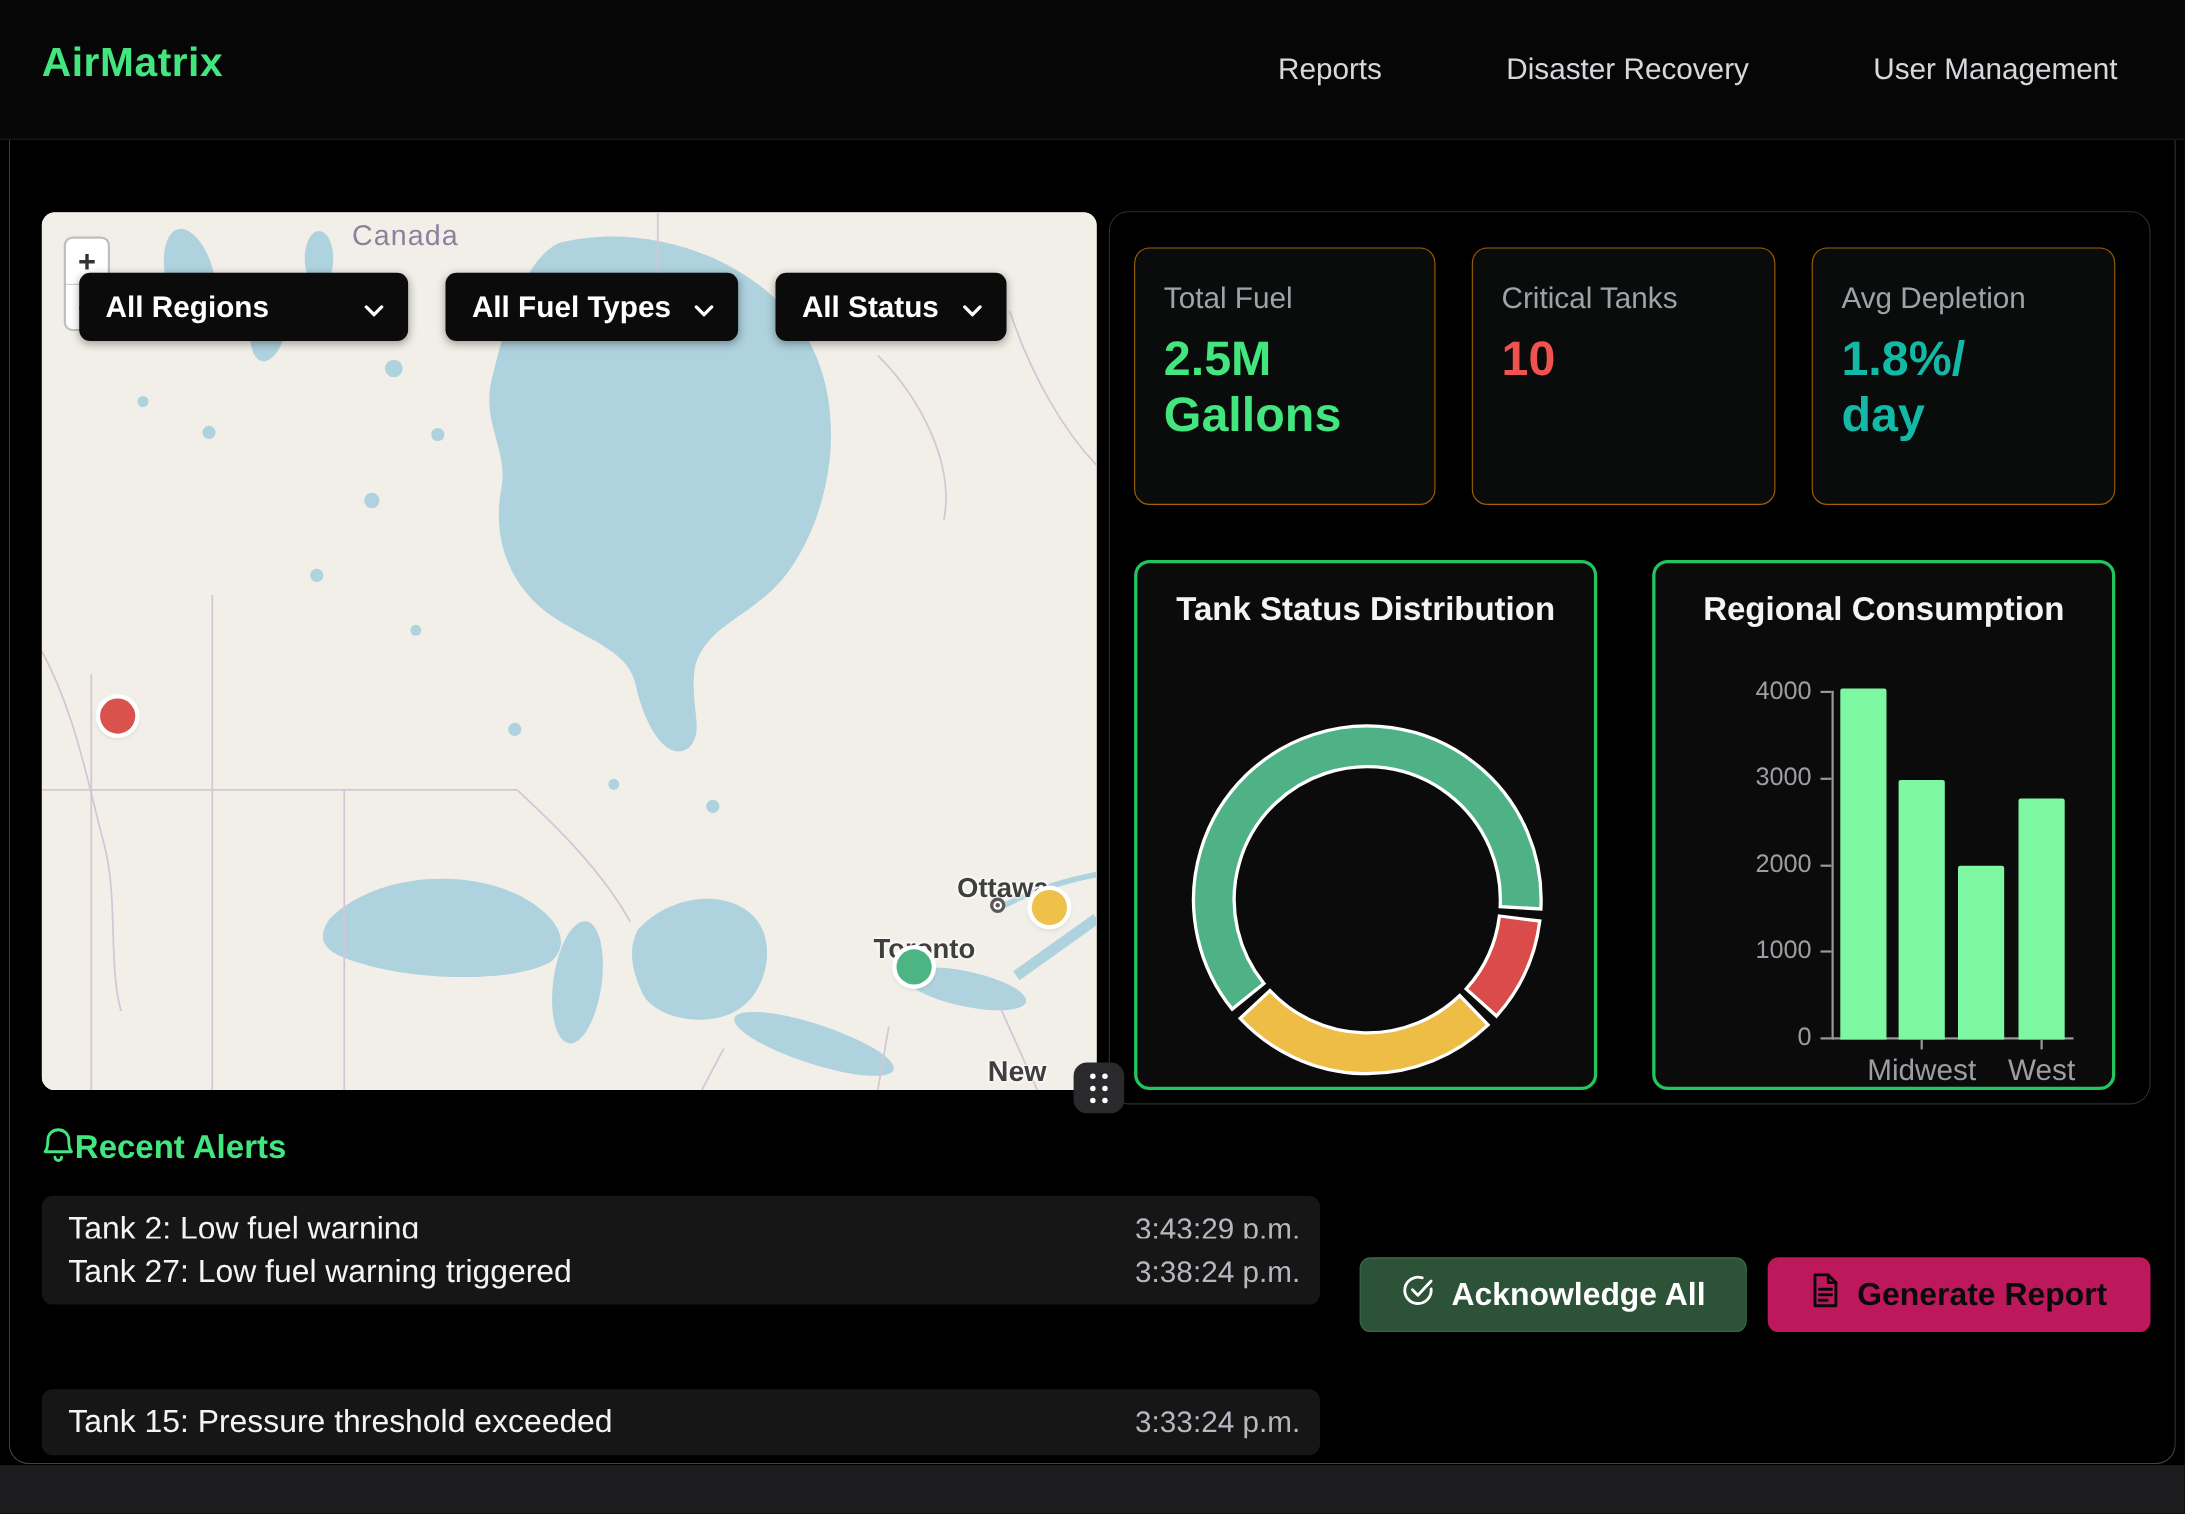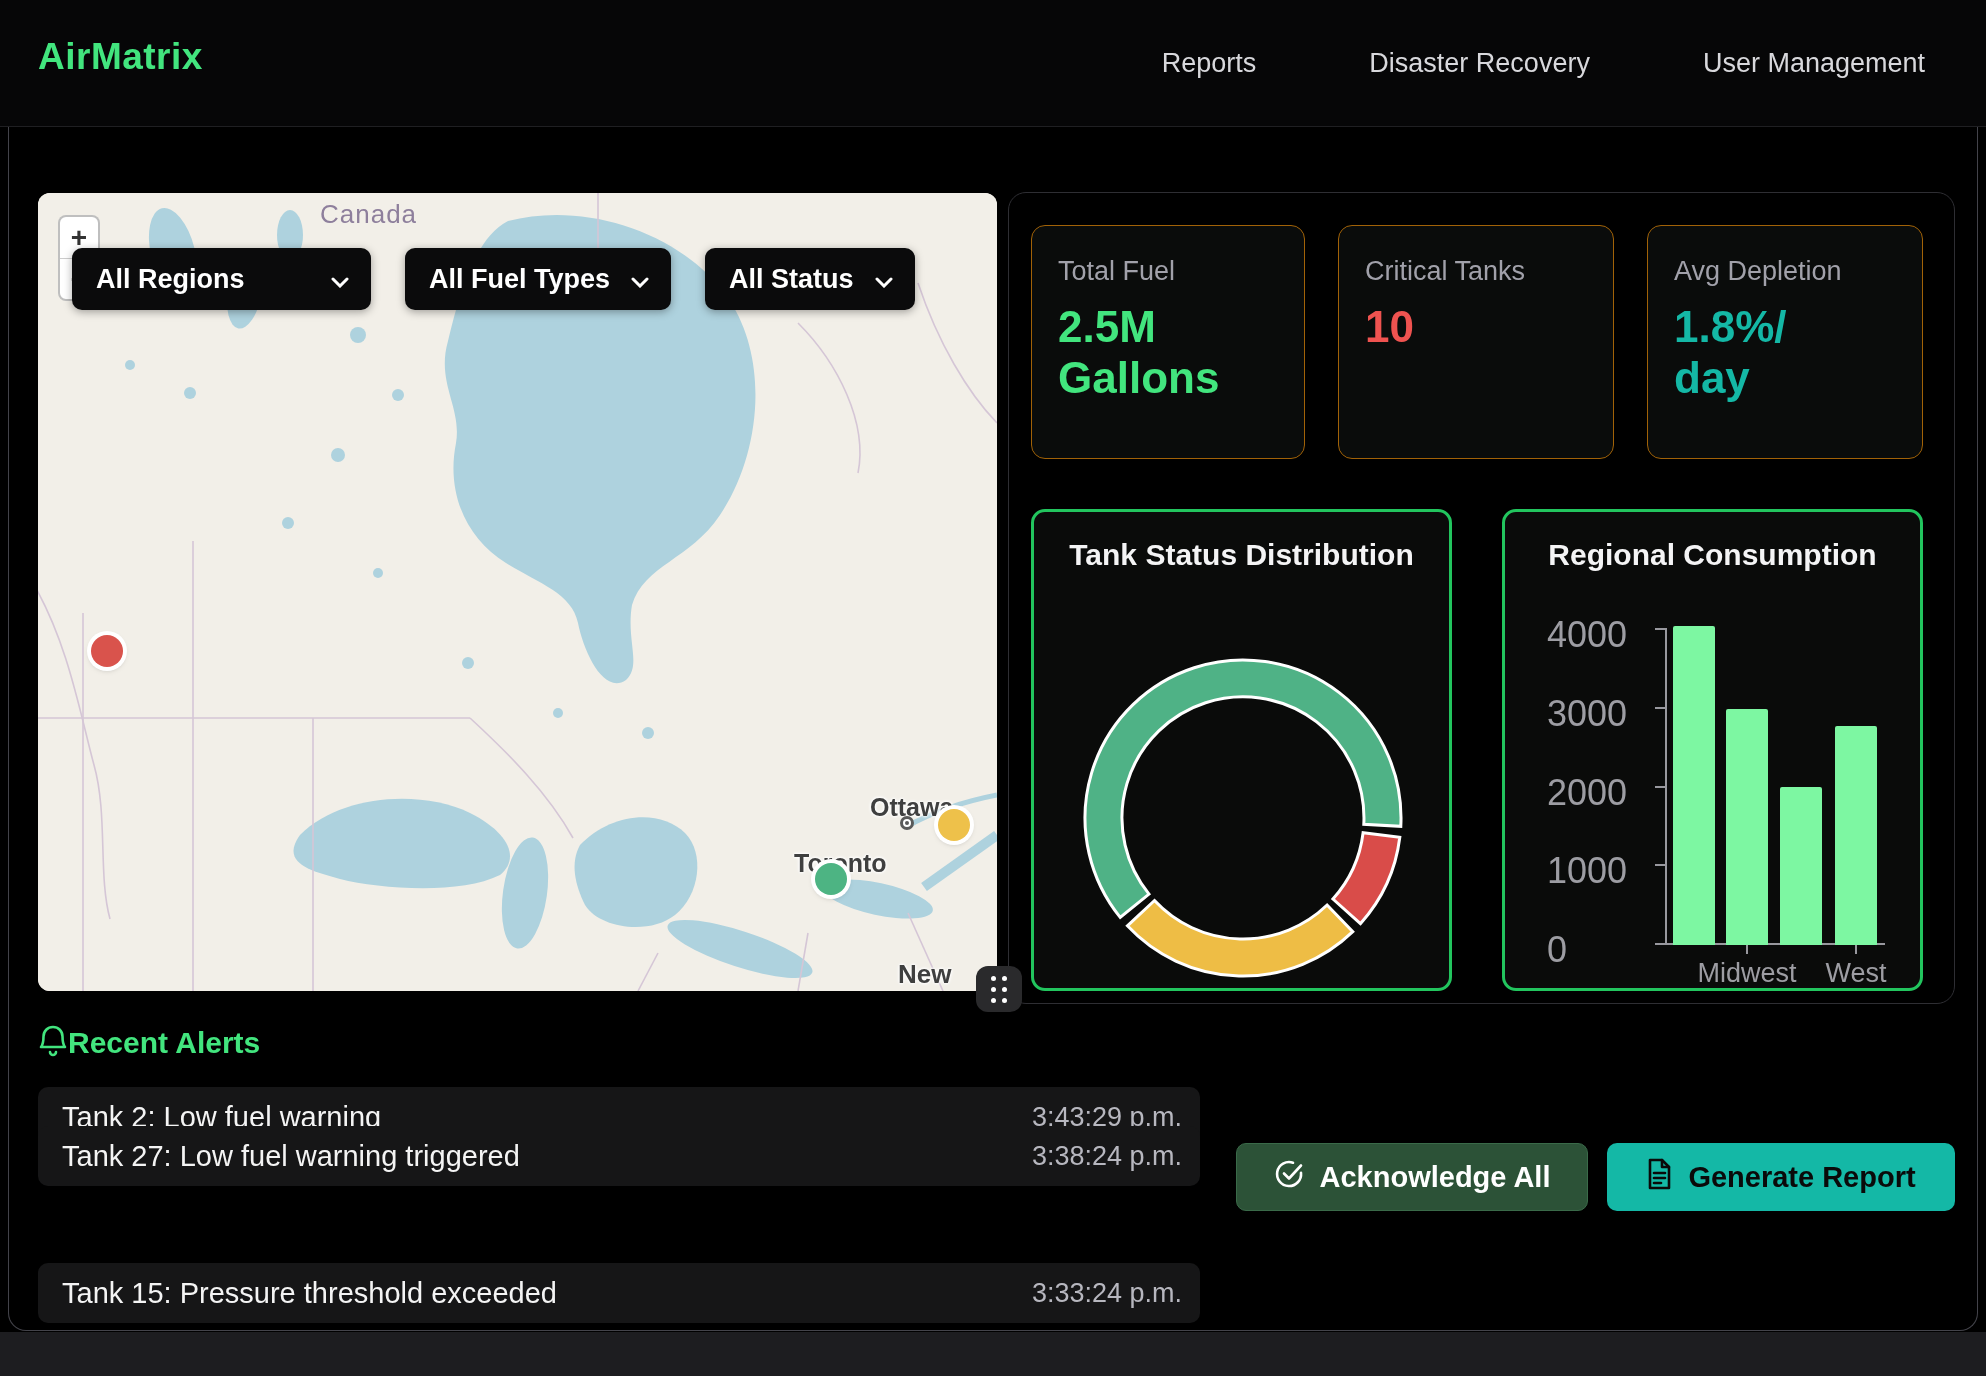--- a/index.html
+++ b/index.html
@@ -78,21 +78,21 @@
   .card-tank { left:1031px; } .card-region { left:1502px; }
   .chart-title { width:100%; text-align:center; margin-top:26px; font-size:30px;
                  font-weight:700; color:#f4f4f5; }
   #donut-svg { position:absolute; left:0; top:0; }
 
   
   .y-axis { left:160px; top:116px; width:2px; height:317px; background:#98989e; }
   .x-axis { left:160px; top:431px; width:220px; height:2px; background:#98989e; }
   .ytick-mark { width:10px; height:2px; background:#98989e; left:150px; }
   .ym0{top:116px;} .ym1{top:195px;} .ym2{top:274px;} .ym3{top:352px;} .ym4{top:431px;}
-  .ytick { width:100px; left:42px; font-size:36px; color:#9d9da3; }
+  .ytick { width:100px; left:42px; text-align:right; font-size:23px; color:#9d9da3; }
   .yt0{top:102px;} .yt1{top:181px;} .yt2{top:260px;} .yt3{top:338px;} .yt4{top:417px;}
   .plot { left:162px; top:118px; width:218px; height:315px; overflow:visible; }
   .bar { position:absolute; bottom:0; width:42px; border-radius:2px 2px 0 0; }
   .bar-0{left:6px;} .bar-1{left:59px;} .bar-2{left:113px;} .bar-3{left:168px;}
   .xtick-mark { width:2px; height:9px; background:#98989e; top:433px; }
   .xm0{left:241px;} .xm1{left:350px;}
   .xtick { top:446px; font-size:27px; color:#9d9da3; transform:translateX(-50%); }
   .xl0{left:242px;} .xl1{left:351px;}
 
   
@@ -101,21 +101,21 @@
   .alert-row { left:38px; width:1162px; height:60px; background:#161617; border-radius:10px;
                display:flex; align-items:center; justify-content:space-between;
                padding:0 18px 0 24px; }
   .row-0{top:1087px;} .row-1{top:1126px;gap:15px;} .row-2{top:1263px;}
   .alert-text { font-size:29px; color:#f4f4f4; }
   .alert-time { font-size:27px; color:#b7b7bf; }
 
   .btn { top:1143px; height:68px; border-radius:10px; display:flex; align-items:center;
          justify-content:center; gap:16px; font-size:29px; font-weight:700; cursor:pointer; }
   .btn-ack { left:1236px; width:352px; background:#2c5237; color:#fff; border:1px solid #3a6a49; }
-  .btn-report { left:1607px; width:348px; background:#14b8a6; color:#0a0a0a; }
+  .btn-report { left:1607px; width:348px; background:#be185d; color:#0a0a0a; }
 </style>
 </head>
 <body>
 
 <div class="abs header">
   <div class="abs brand">AirMatrix</div>
   <div class="abs nav">
     <div class="nav-item">Reports</div>
     <div class="nav-item">Disaster Recovery</div>
     <div class="nav-item">User Management</div>

